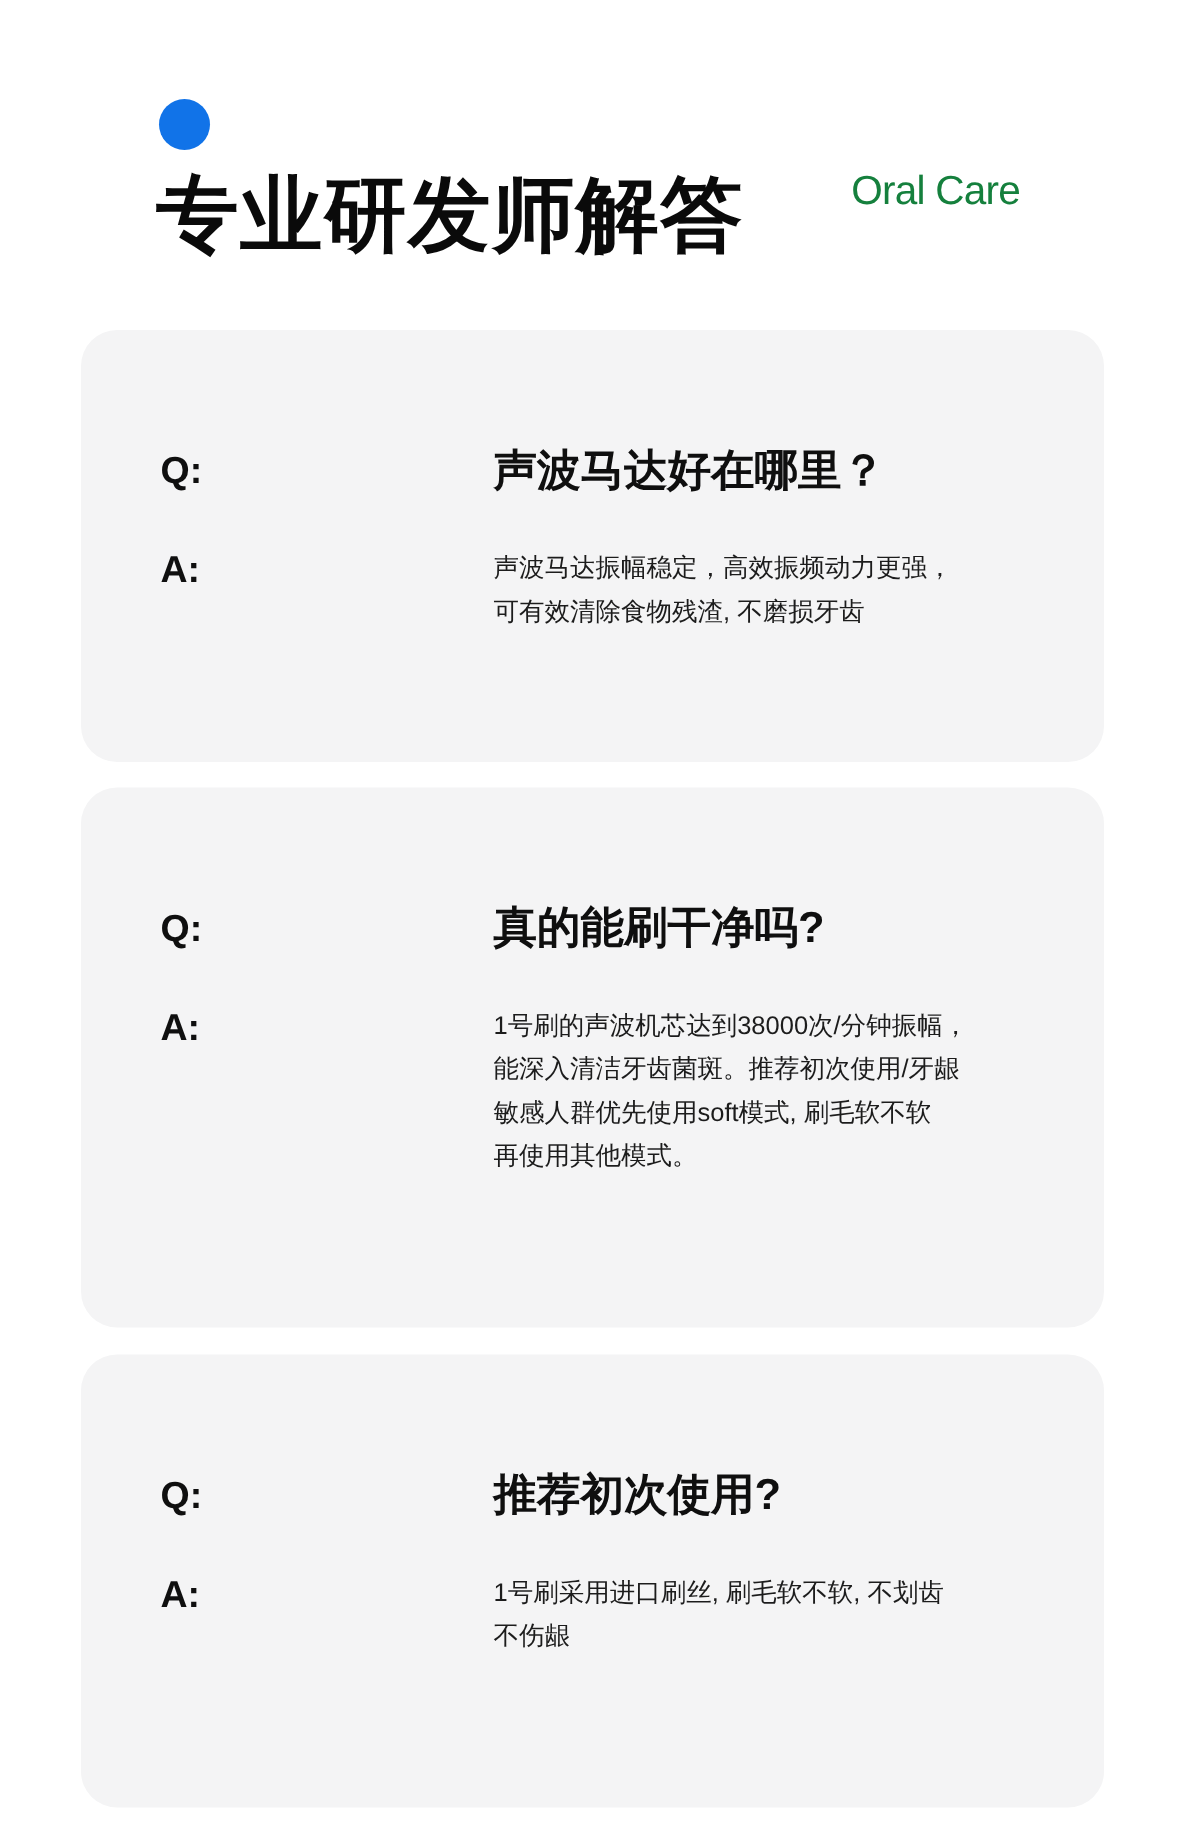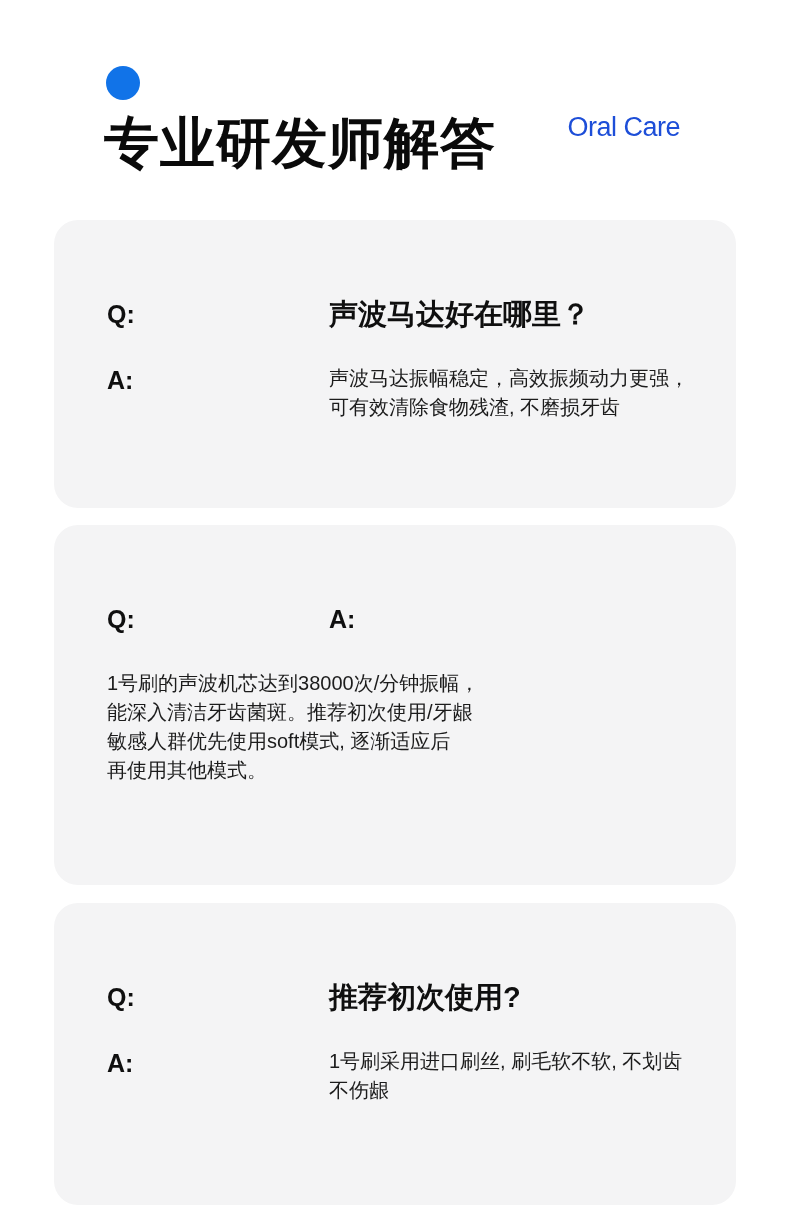--- a/index.html
+++ b/index.html
@@ -77,57 +77,58 @@
     color: #0f0f0f;
   }
   .question {
     font-size: 29px;
     line-height: 32px;
     font-weight: 700;
     color: #0f0f0f;
     white-space: pre;
   }
   .answer {
-    font-size: 20px;
+    font-size: 17px;
     line-height: 29px;
     font-weight: 400;
     color: #1c1c1c;
     white-space: pre;
   }
 </style>
 </head>
 <body>
 
 <div class="page">
 
   <header class="header">
     <span class="accent-dot" style="background-color: rgb(17, 115, 232);"></span>
     <div class="title-row">
       <h1 class="page-title">专业研发师解答</h1>
-      <span class="brand" style="color: #1d4ed8;">Oral Care</span>
+      <span class="brand" style="color: #15803d;">Oral Care</span>
     </div>
   </header>
 
   <section class="card card-1" style="background-color: rgb(244, 244, 245);">
     <div class="qa">
       <span class="qa-label">Q:</span>
       <p class="question">声波马达好在哪里？</p>
       <span class="qa-label">A:</span>
       <p class="answer">声波马达振幅稳定，高效振频动力更强，
 可有效清除食物残渣, 不磨损牙齿</p>
     </div>
   </section>
 
   <section class="card card-2" style="background-color: rgb(244, 244, 245);">
     <div class="qa">
       <span class="qa-label">Q:</span>
+      <p class="question">真的能刷干净吗?</p>
       <span class="qa-label">A:</span>
       <p class="answer">1号刷的声波机芯达到38000次/分钟振幅，
 能深入清洁牙齿菌斑。推荐初次使用/牙龈
-敏感人群优先使用soft模式, 逐渐适应后
+敏感人群优先使用soft模式, 刷毛软不软
 再使用其他模式。</p>
     </div>
   </section>
 
   <section class="card card-3" style="background-color: rgb(244, 244, 245);">
     <div class="qa">
       <span class="qa-label">Q:</span>
       <p class="question">推荐初次使用?</p>
       <span class="qa-label">A:</span>
       <p class="answer">1号刷采用进口刷丝, 刷毛软不软, 不划齿

